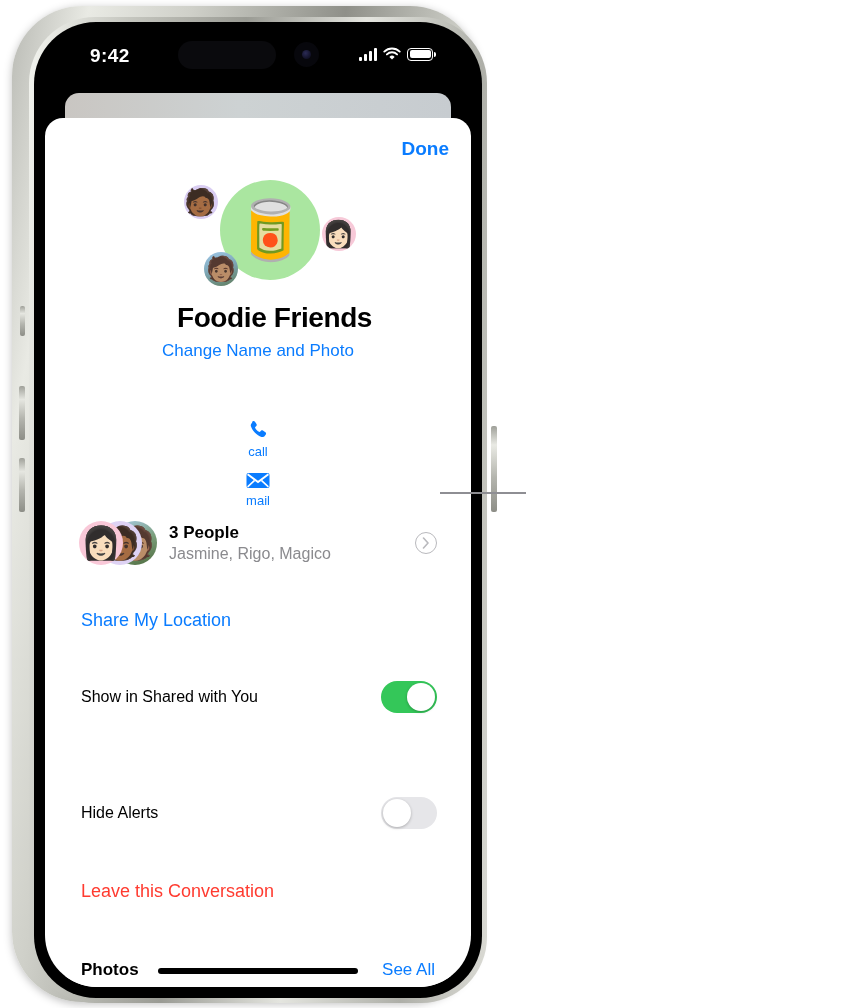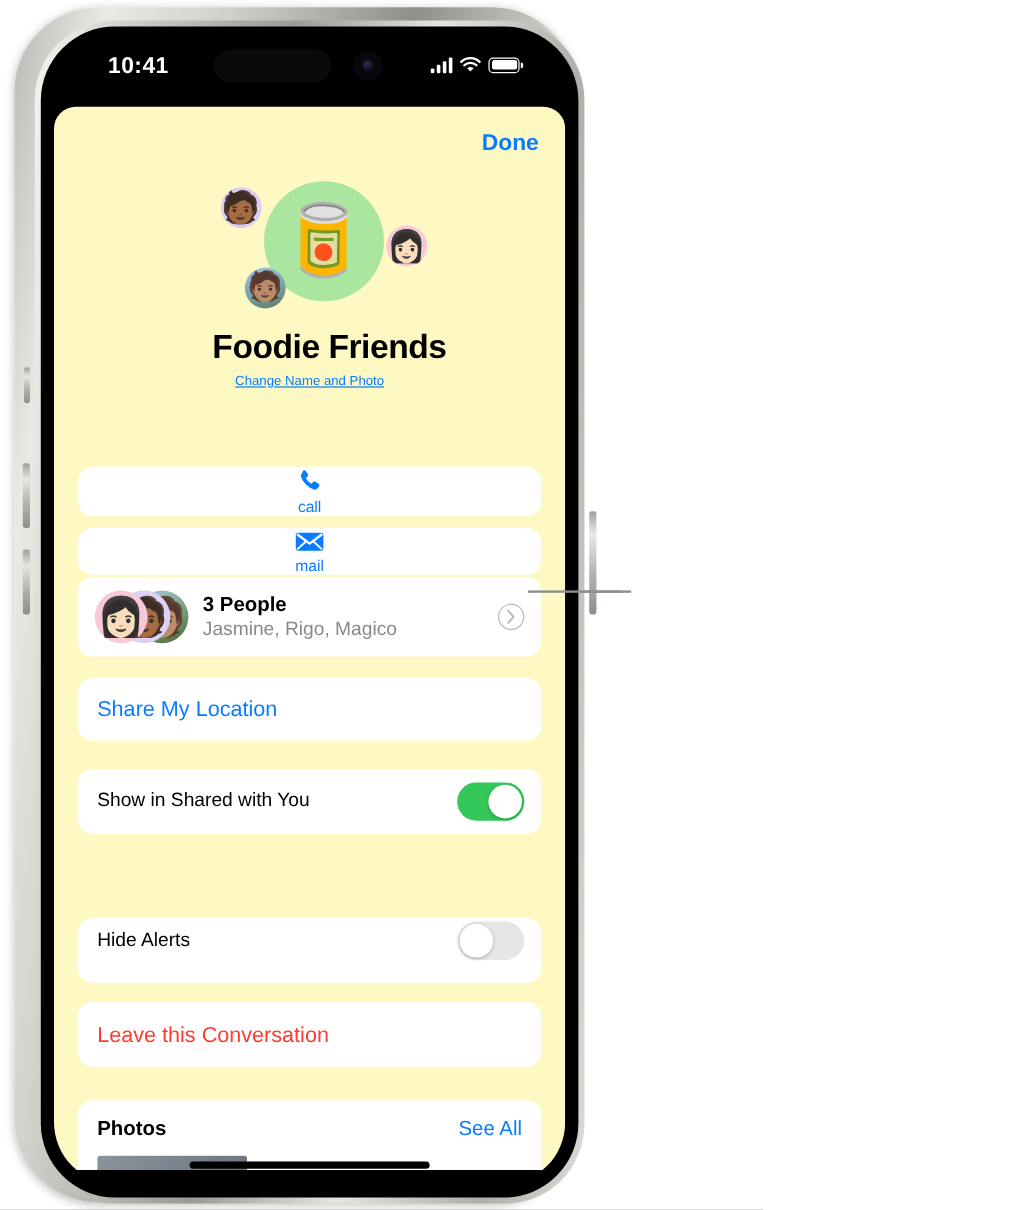--- a/index.html
+++ b/index.html
@@ -86,24 +86,24 @@
   .batt i { position:absolute; left:1.5px; top:1.5px; right:1.5px; bottom:1.5px; background:#fff; border-radius:2px; }
 
   
   .sheet-behind {
     position: absolute; left: 20px; top: 60px;
     width: 386px; height: 60px;
     border-radius: 14px 14px 0 0;
     background: linear-gradient(90deg,#c9c6c2 0%,#cdd2d3 45%,#c7ccd0 100%);
   }
   .sheet {
-    position: absolute; left: 0; top: 56px;
+    position: absolute; left: 0; top: 85px;
     width: 426px; height: 886px;
     border-radius: 18px 18px 0 0;
-    background: #fef9c3;
+    background: #ffffff;
     overflow: hidden;
   }
 
   .done-btn {
     position: absolute; right: 22px; top: 20px;
     color: #0a7cff; font-size: 19px; font-weight: bold;
     cursor: pointer;
   }
 
   
@@ -125,21 +125,21 @@
   .m2 { left: 154px; top: 37px; width: 34px; height: 34px; background: #f7c9d8; font-size: 26px; }
   .m3 { left: 36px; top: 72px; width: 34px; height: 34px;
         background: linear-gradient(160deg,#9fc7e8 0%,#7fa8b8 45%,#5e7b5a 100%); font-size: 24px; }
   .memoji .face { font-size: inherit; line-height: 1; }
 
   .group-title {
     margin-top: 6px; font-size: 28px; font-weight: bold; color: #000;
     letter-spacing: -.4px;
     padding-left: 33px;
   }
-  .change-link { margin-top: 7px; font-size: 11px; color: #0a7cff; cursor: pointer; text-decoration: underline; }
+  .change-link { margin-top: 7px; font-size: 17px; color: #0a7cff; cursor: pointer; }
 
   
   .card {
     position: absolute; left: 20px; width: 386px;
     background: #fff; border-radius: 12px;
   }
   .actions { top: 300px; height: 64px; background: transparent;
     display: flex; gap: 10px; left: 20px; width: 386px; position: absolute; flex-direction: column; }
   .act {
     flex: 1; background: #fff; border-radius: 12px;
@@ -240,21 +240,21 @@
     <div class="phone-bezel"></div>
 
     <div class="btn-side btn-silent"></div>
     <div class="btn-side btn-volup"></div>
     <div class="btn-side btn-voldn"></div>
     <div class="btn-side btn-power"></div>
 
     <div class="screen">
 
       <div class="statusbar">
-        <div class="sb-time">10:41</div>
+        <div class="sb-time">9:42</div>
         <div class="island"></div>
         <div class="cam-dot"></div>
         <div class="sb-right">
           <span class="bars">
               <i></i>
               <i></i>
               <i></i>
               <i></i>
             </span>
           <span class="wifi">

